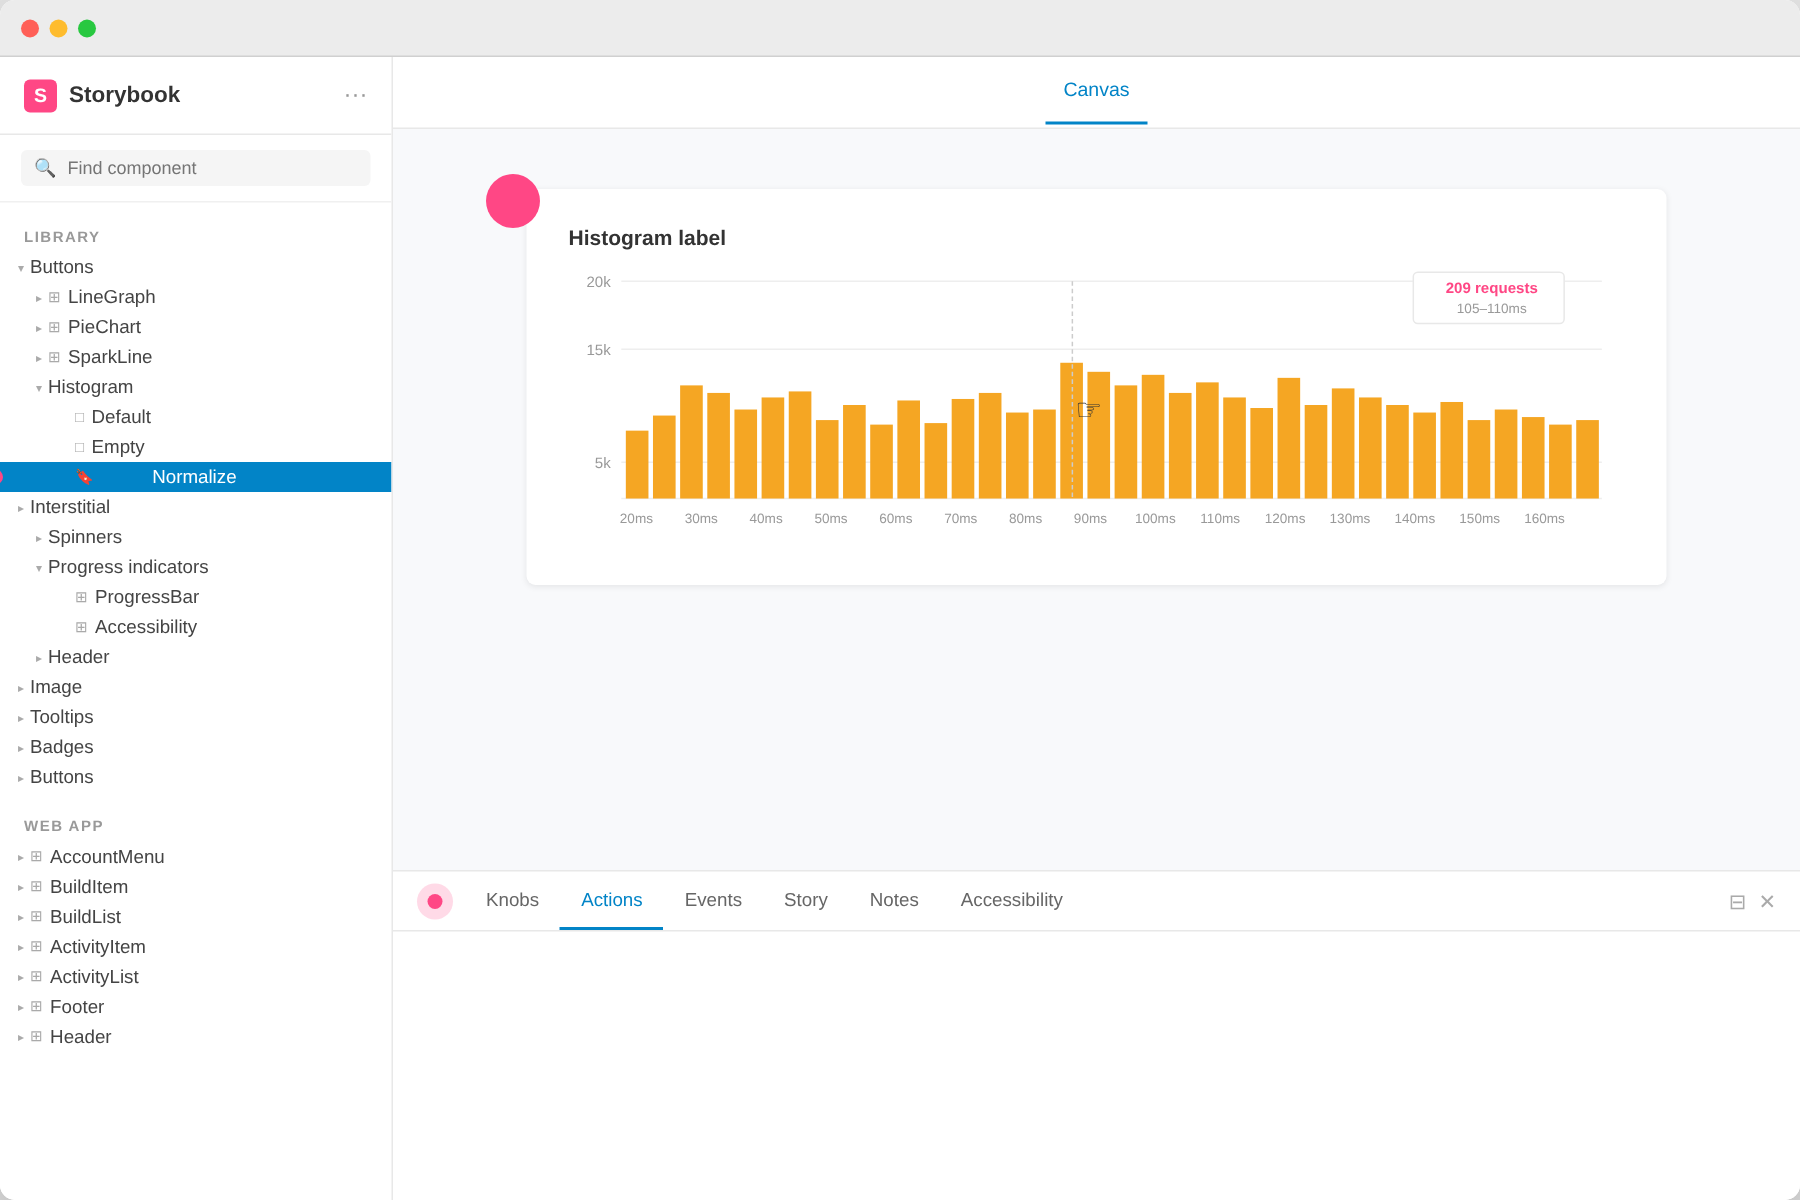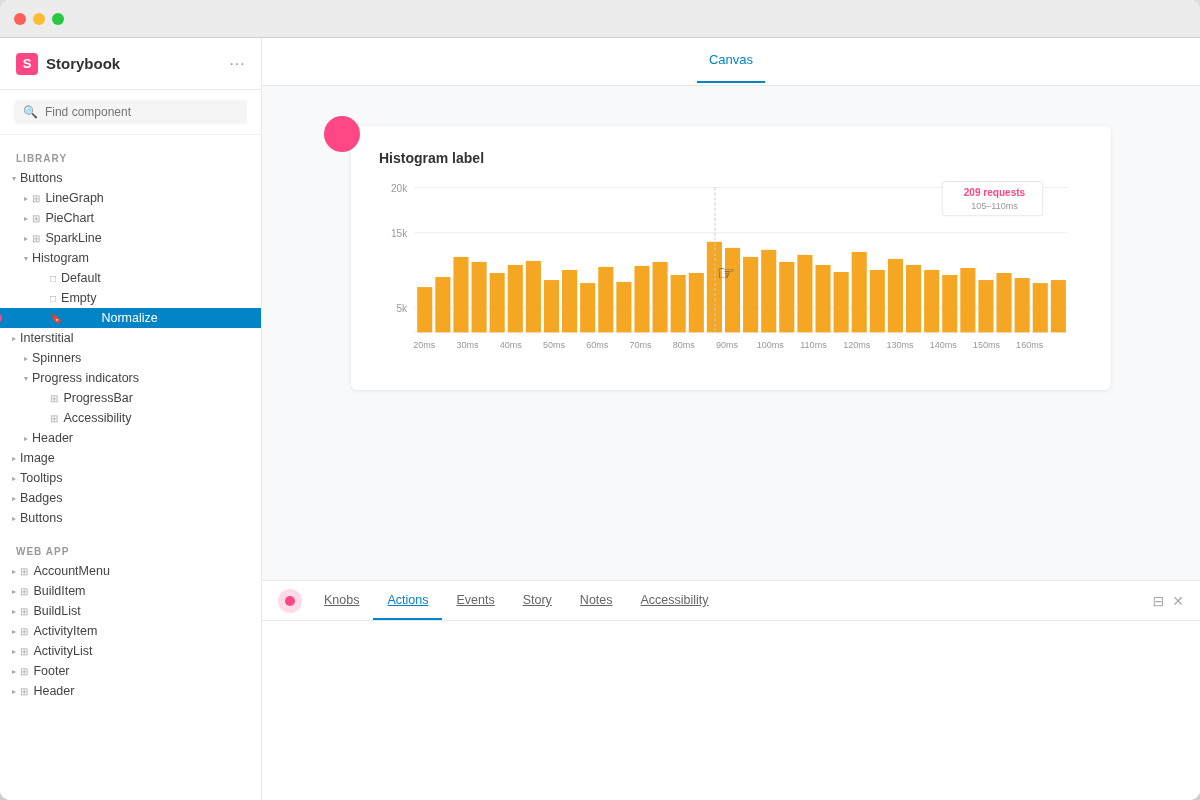--- a/index.html
+++ b/index.html
@@ -310,21 +310,20 @@
       border-radius: 50%;
     }
 
     .bottom-tab {
       padding: 11px 14px;
       font-size: 12.5px;
       color: #666;
       cursor: pointer;
       border-bottom: 2px solid transparent;
       margin-bottom: -1px;
-      text-decoration: underline;
     }
 
     .bottom-tab.active {
       color: #0284c7;
       border-bottom-color: #0284c7;
     }
 
     .bottom-tab-spacer { flex: 1; }
 
     .bottom-tab-icons {

